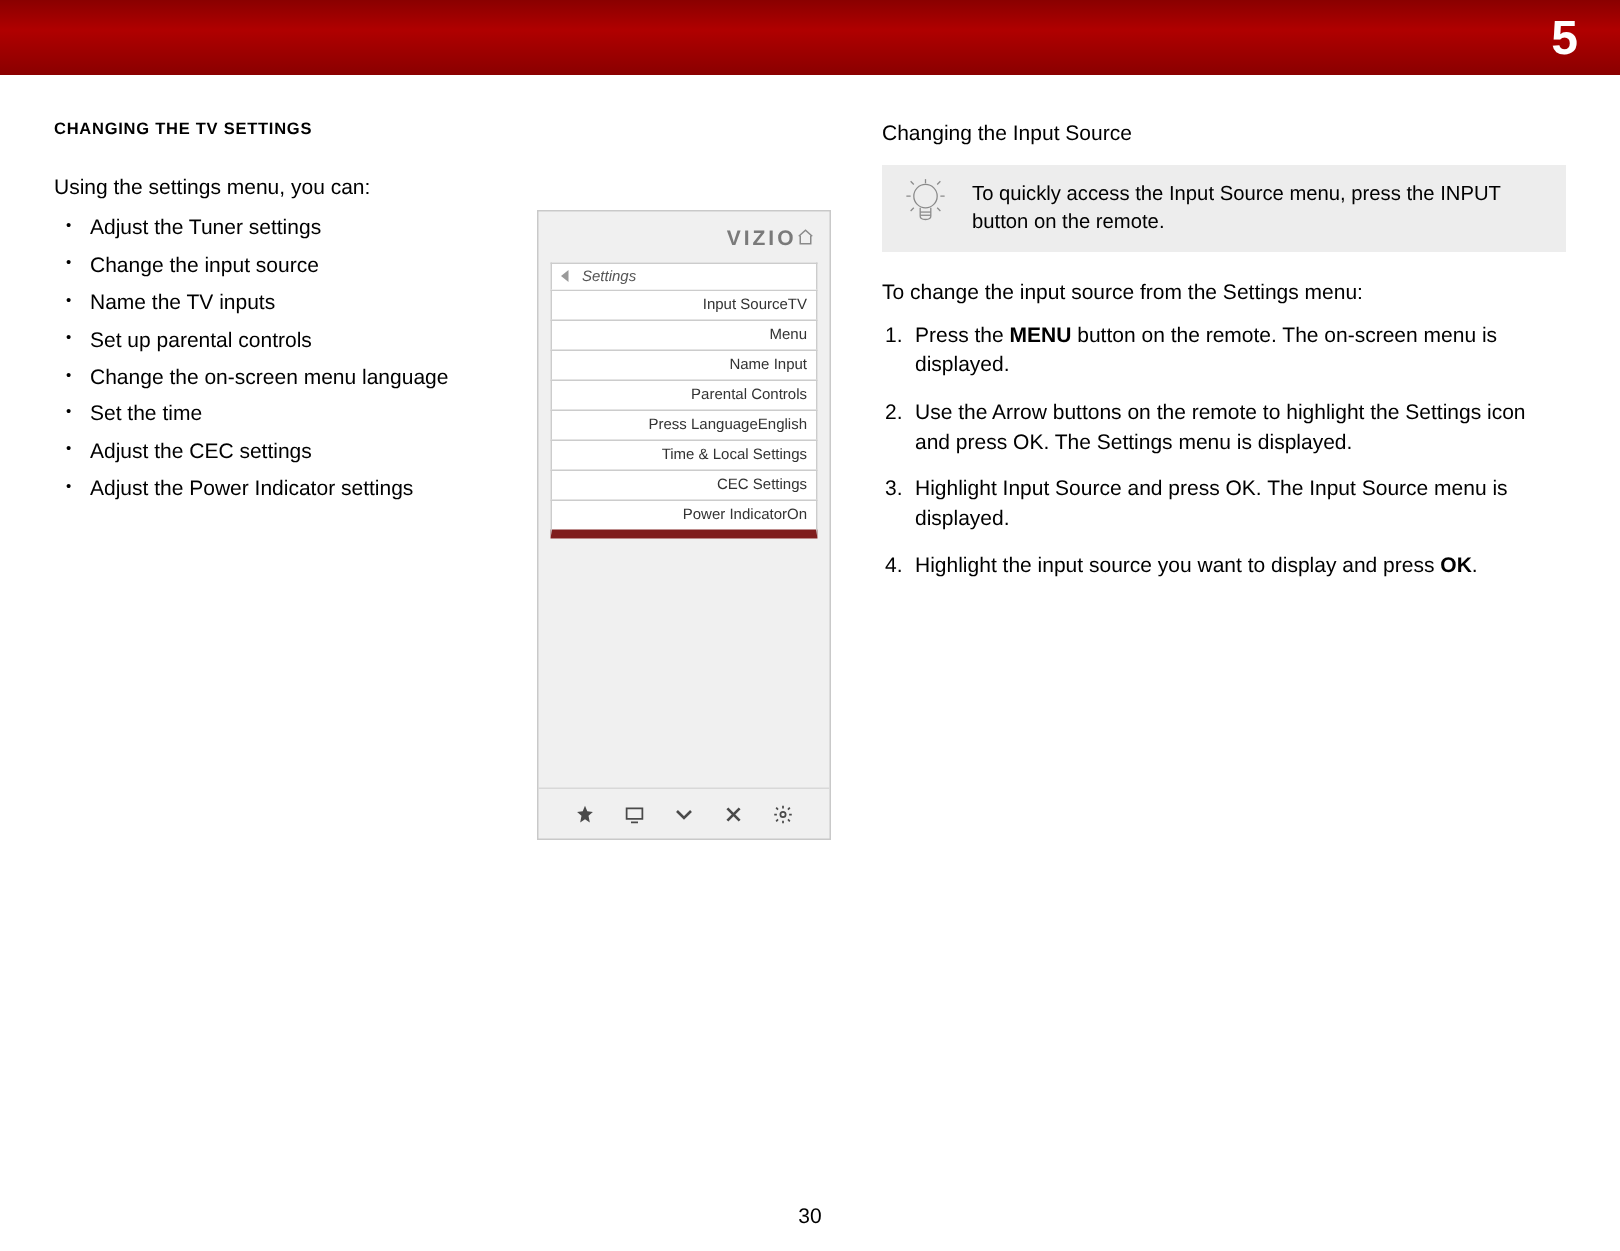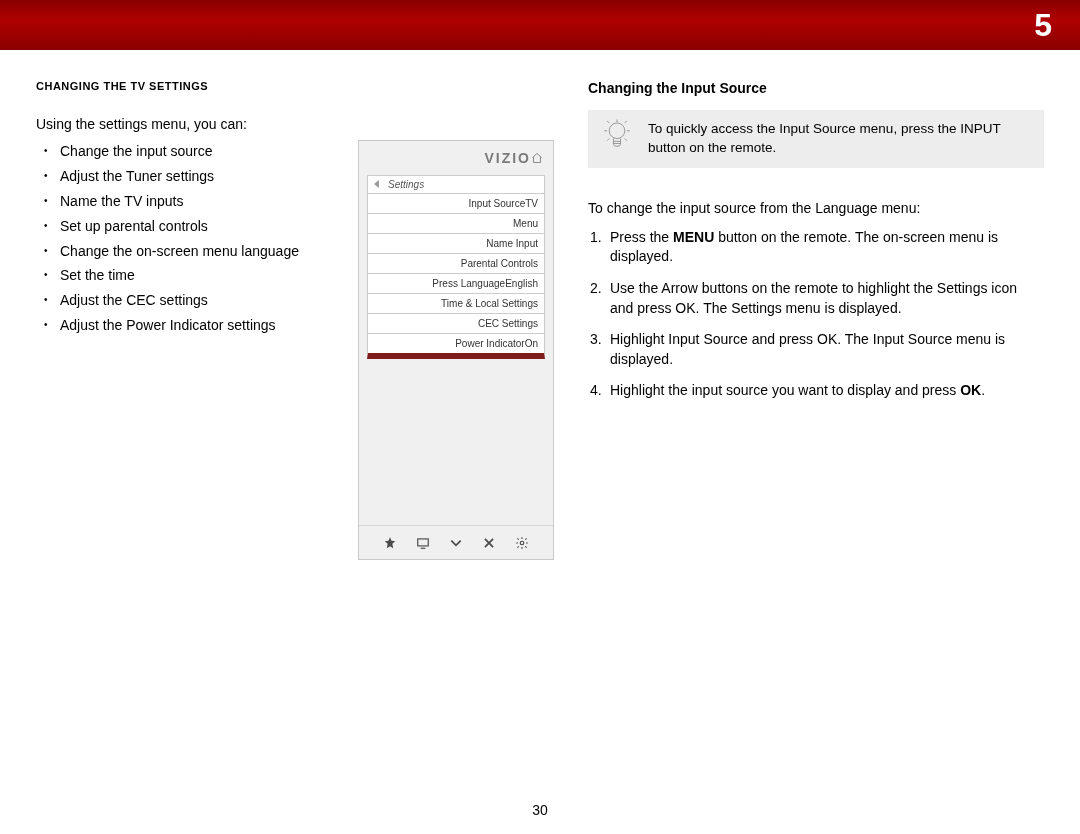--- a/index.html
+++ b/index.html
@@ -7,22 +7,22 @@
   .red-bar { width: 100%; height: 50px; background: linear-gradient(#8a0000, #b00000 40%, #8a0000); color: #fff; display: flex; align-items: center; justify-content: flex-end; padding: 0 28px; font-size: 32px; font-weight: bold; }
   .page { display: flex; padding: 30px 36px 10px 36px; gap: 34px; }
   .col-left { width: 288px; }
   .col-mid { width: 196px; }
   .col-right { flex: 1; }
   h1.section { font-size: 11px; font-weight: 900; letter-spacing: .5px; margin-bottom: 24px; text-transform: uppercase; }
   .intro { font-size: 14px; margin-bottom: 10px; }
   ul.bullets { list-style: none; padding-left: 24px; }
   ul.bullets li { font-size: 14px; line-height: 1.35; margin: 6px 0; position: relative; }
   ul.bullets li::before { content: "•"; position: absolute; left: -16px; top: 0; font-size: 10px; line-height: 18px; }
-  h2.sub { font-size: 14px; font-weight: bold; margin-bottom: 14px; }
-  .tip-box { background: #ededed; padding: 10px 12px 10px 60px; position: relative; font-size: 13.5px; line-height: 1.4; margin-bottom: 32px; min-height: 46px; }
+  h2.sub { font-size: 14px; font-weight: normal; margin-bottom: 14px; }
+  .tip-box { background: #ededed; padding: 10px 12px 10px 60px; position: relative; font-size: 13.5px; line-height: 1.4; margin-bottom: 18px; min-height: 46px; }
   .bulb { position: absolute; left: 14px; top: 8px; width: 30px; height: 34px; }
   .lead { font-size: 14px; margin-bottom: 12px; }
   ol.steps { list-style: none; counter-reset: s; padding-left: 22px; }
   ol.steps li { counter-increment: s; font-size: 14px; line-height: 1.4; margin: 12px 0; position: relative; }
   ol.steps li::before { content: counter(s) "."; position: absolute; left: -20px; }
   .page-num { position: absolute; left: 0; right: 0; bottom: 16px; text-align: center; font-size: 14px; }
 
   
   .tv { border: 1px solid #c9c9c9; background: #f0f0f0; width: 196px; height: 420px; margin-top: 60px; position: relative; display:flex; flex-direction:column; }
   .tv-header { height: 34px; display:flex; align-items:center; justify-content:flex-end; padding: 0 10px; }
@@ -43,22 +43,22 @@
 <div class="red-bar">
   <span>5</span>
 </div>
 
 <div class="page">
 
   <div class="col-left">
     <h1 class="section">CHANGING THE TV SETTINGS</h1>
     <p class="intro">Using the settings menu, you can:</p>
     <ul class="bullets">
+      <li>Adjust the Tuner settings</li>
       <li>Change the input source</li>
-      <li>Adjust the Tuner settings</li>
       <li>Name the TV inputs</li>
       <li>Set up parental controls</li>
       <li>Change the on-screen menu language</li>
       <li>Set the time</li>
       <li>Adjust the CEC settings</li>
       <li>Adjust the Power Indicator settings</li>
     </ul>
   </div>
 
   <div class="col-mid">
@@ -144,21 +144,21 @@
         <line x1="31" y1="7" x2="34" y2="4"></line>
         <line x1="9" y1="29" x2="6" y2="32"></line>
         <line x1="31" y1="29" x2="34" y2="32"></line>
         <path d="M15 29 L15 37 Q15 40 20 40 Q25 40 25 37 L25 29"></path>
         <line x1="15" y1="33" x2="25" y2="33"></line>
         <line x1="15" y1="36" x2="25" y2="36"></line>
       </svg>
       <span>To quickly access the Input Source menu, press the INPUT button on the remote.</span>
     </div>
 
-    <p class="lead">To change the input source from the Language menu:</p>
+    <p class="lead">To change the input source from the Settings menu:</p>
 
     <ol class="steps">
       <li><span>Press the </span><span class="w-bold">MENU</span><span> button on the remote. The on-screen menu is displayed.</span></li>
       <li>Use the Arrow buttons on the remote to highlight the Settings icon and press OK. The Settings menu is displayed.</li>
       <li>Highlight Input Source and press OK. The Input Source menu is displayed.</li>
       <li><span>Highlight the input source you want to display and press </span><span class="w-bold">OK</span><span>.</span></li>
     </ol>
   </div>
 
 </div>

